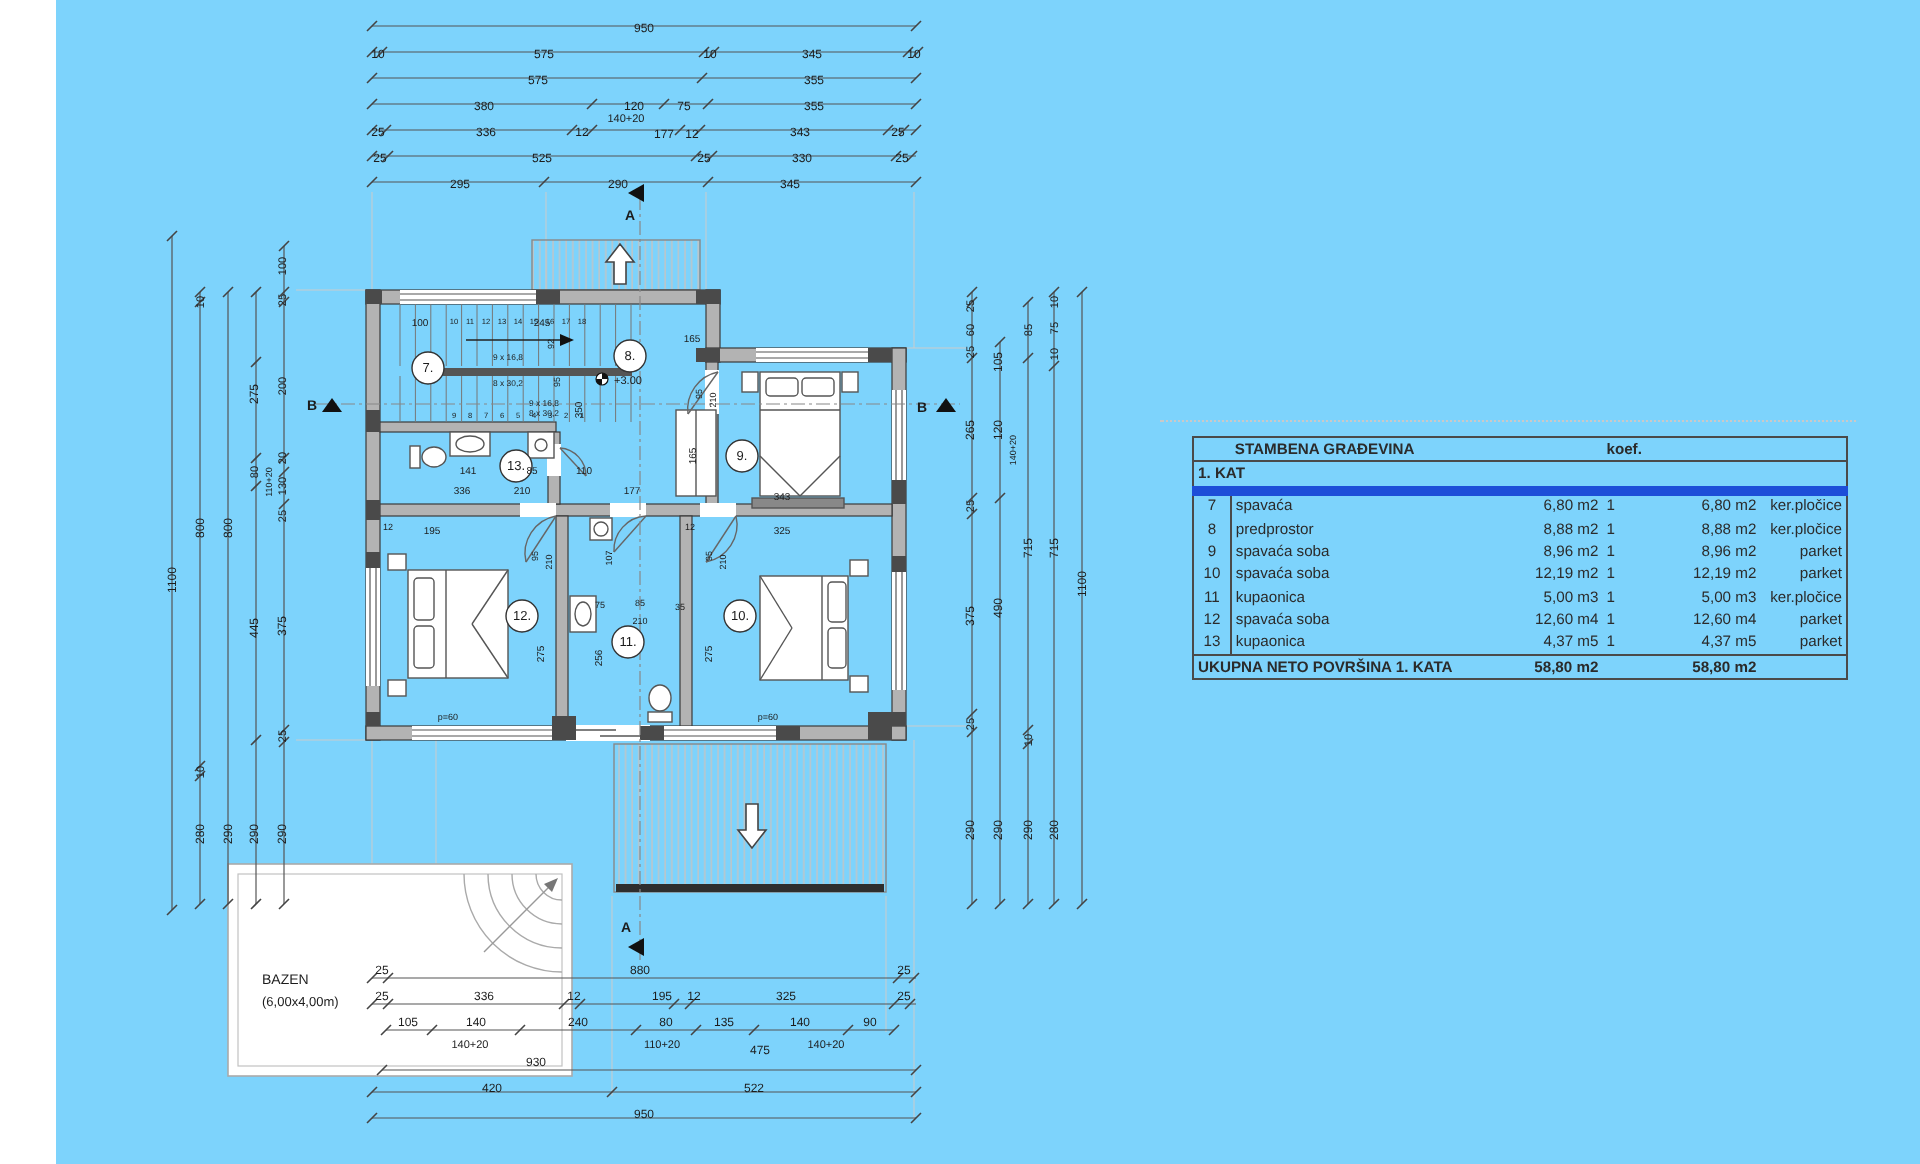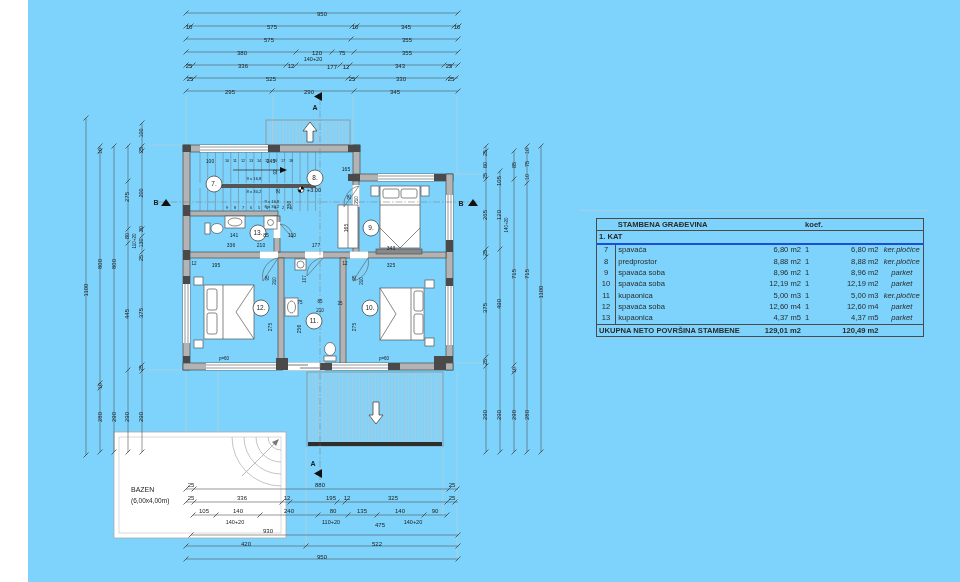--- a/index.html
+++ b/index.html
@@ -8,27 +8,27 @@
   svg text{font-family:"Liberation Sans",sans-serif;fill:#1c1c1c;}
   svg text.bold{font-weight:bold;}
   
   .area-table{position:absolute;left:568px;top:218px;width:328px;}
   .area-table table{border-collapse:collapse;width:100%;border:1.2px solid #4a4a4a;
       font-size:7.6px;color:#2b2b2b;line-height:1.1;}
   .area-table td{padding:1.5px 2px;white-space:nowrap;}
   .title-row td{border-bottom:1px solid #4a4a4a;font-weight:bold;}
   .title-cell{text-align:center;}
   .koef-cell{text-align:center;font-weight:normal;}
-  .kat-row td{border-bottom:2px solid #1d4ed8;font-weight:bold;}
+  .kat-row td{border-bottom:5px solid #1d4ed8;font-weight:bold;}
   .c-num{width:15px;text-align:center;}
   .c-name{width:138px;text-align:left;}
   .c-area{width:54px;text-align:right;}
   .c-koef{width:24px;text-align:left;}
   .c-area2{width:56px;text-align:right;}
-  .c-floor{width:40px;text-align:center;padding-left:5px;font-style:italic;}
+  .c-floor{width:40px;text-align:right;padding-left:5px;}
   tbody .c-num{border-right:1px solid #4a4a4a;}
   .total-row td{border-top:1px solid #4a4a4a;font-weight:bold;}
   .total-label{text-align:left;padding-left:14px;}
   .dash-rule{position:absolute;left:552px;top:210px;width:348px;border-top:1px dotted #c9c9c9;}
 </style>
 </head>
 <body>
 
 <div class="stage">
 
@@ -658,23 +658,23 @@
             <td class="c-num">13</td>
             <td class="c-name">kupaonica</td>
             <td class="c-area">4,37 m5</td>
             <td class="c-koef">1</td>
             <td class="c-area2">4,37 m5</td>
             <td class="c-floor">parket</td>
           </tr>
         </tbody>
     <tfoot>
       <tr class="total-row">
-        <td colspan="2" class="total-label">UKUPNA NETO POVRŠINA STAMBENE</td>
-        <td class="c-area">129,01 m2</td>
+        <td colspan="2" class="total-label">UKUPNA NETO POVRŠINA 1. KATA</td>
+        <td class="c-area">58,80 m2</td>
         <td class="c-koef"></td>
-        <td class="c-area2">120,49 m2</td>
+        <td class="c-area2">58,80 m2</td>
         <td class="c-floor"></td>
       </tr>
     </tfoot>
   </table>
 </div>
 
 </div>
 
 </body></html>

